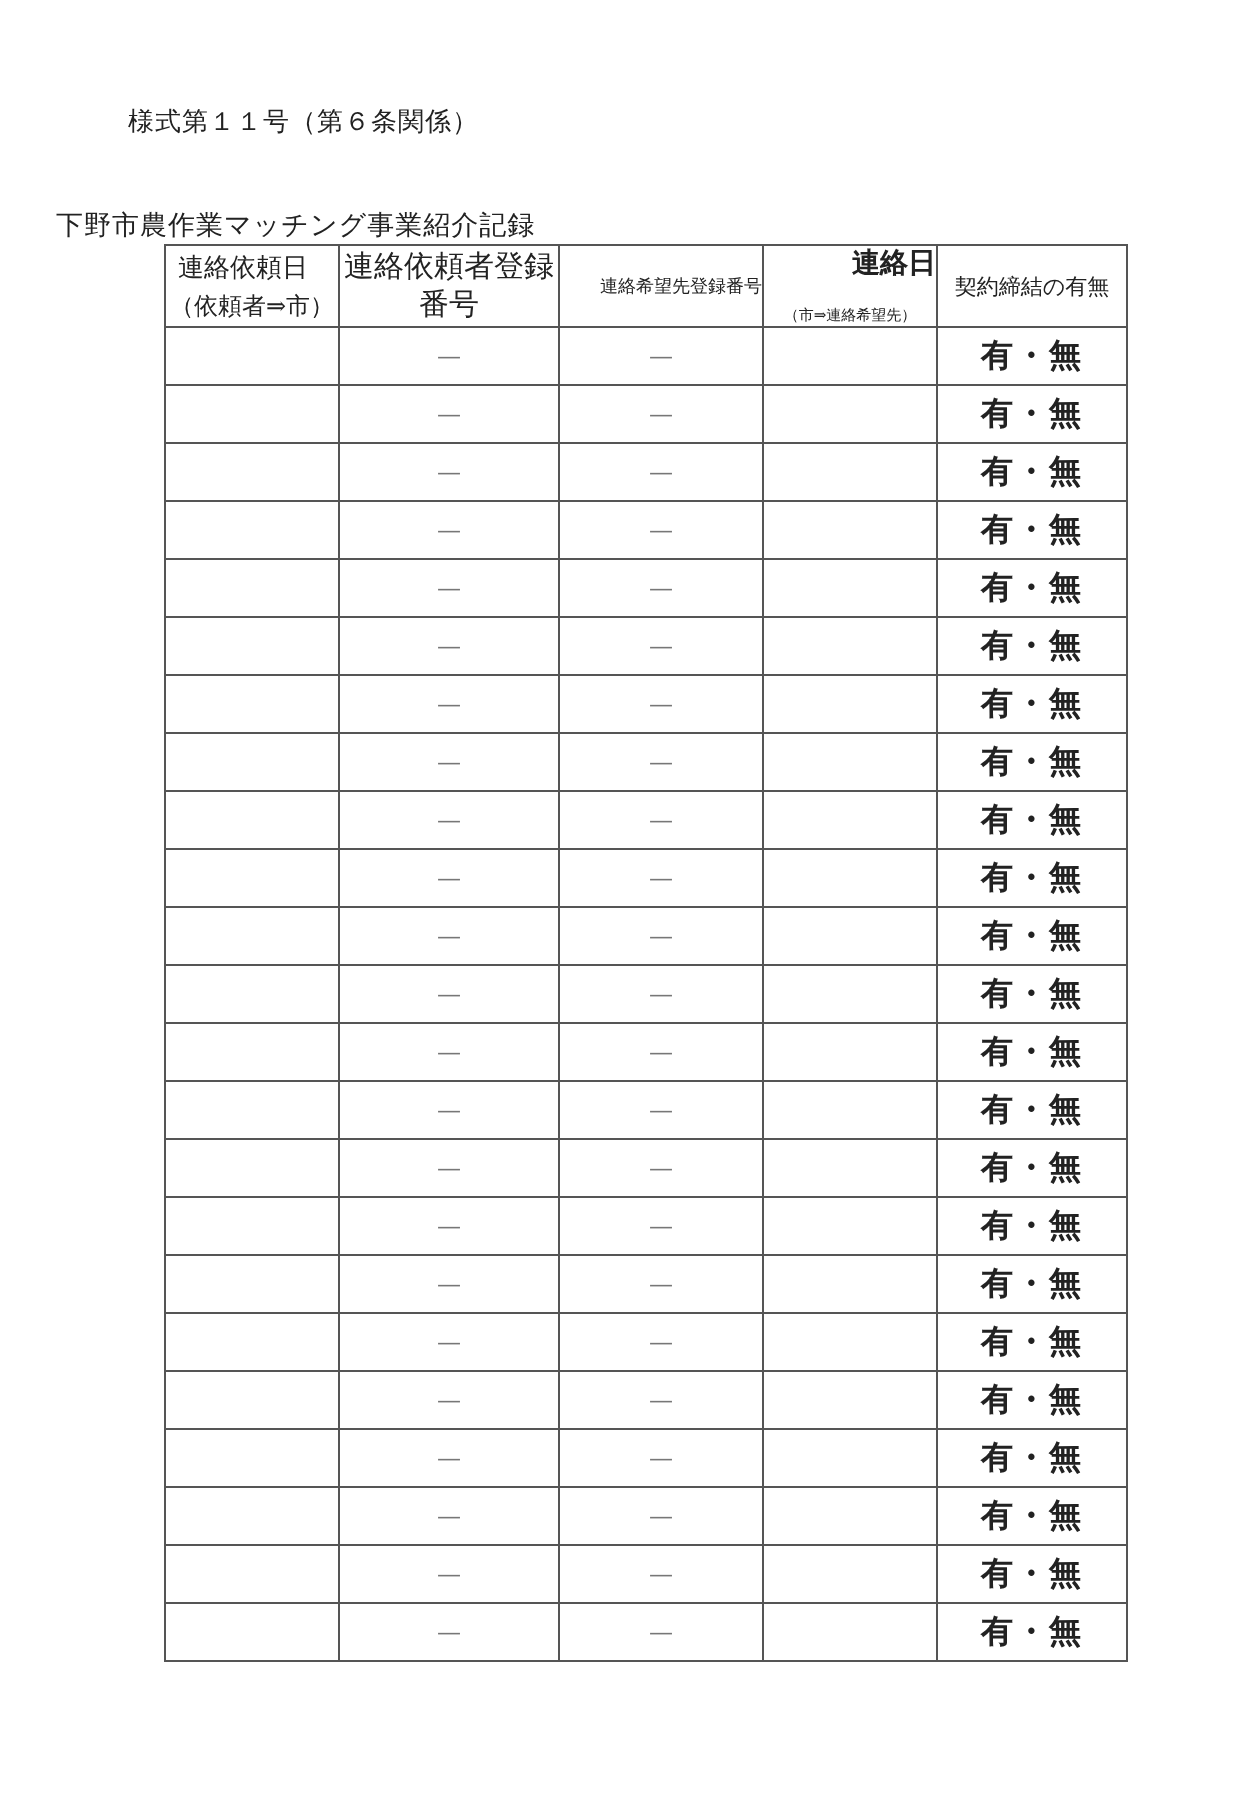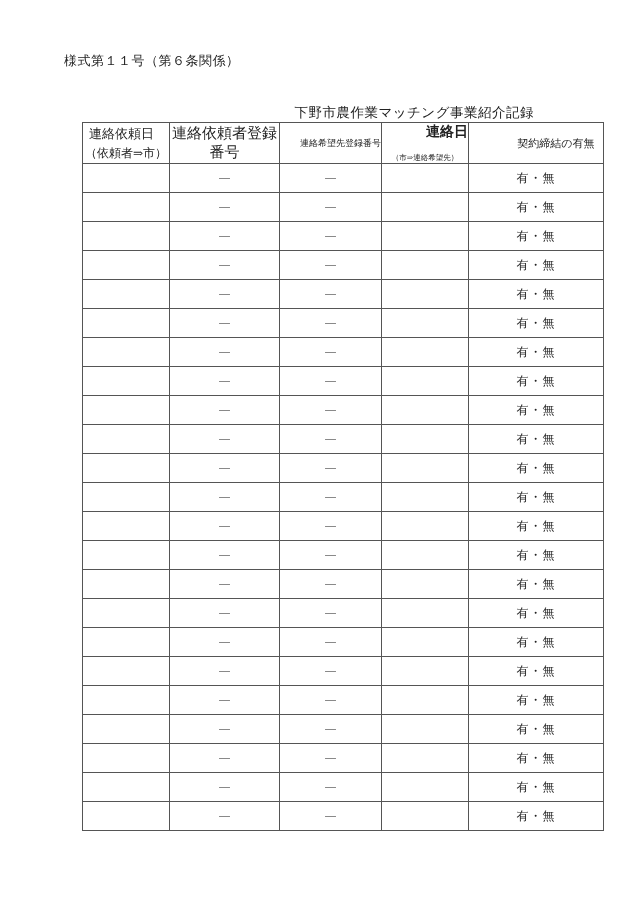--- a/index.html
+++ b/index.html
@@ -1,33 +1,33 @@
 <!DOCTYPE html>
 <html><head>
 <meta charset="utf-8">
 <style>
   html, body { margin: 0; padding: 0; }
   body { width: 630px; height: 903px; background: #ffffff; position: relative; overflow: hidden;
          font-family: "DejaVu Serif", "Liberation Serif", serif; color: #222; }
   .form-no { position: absolute; left: 64px; top: 52px; font-size: 13px; letter-spacing: 0.5px; }
-  .title { position: absolute; left: 0; width: 534px; top: 104px; text-align: right; font-size: 13.5px; letter-spacing: 0.5px; }
+  .title { position: absolute; left: 0; width: 534px; top: 104px; text-align: left; font-size: 13.5px; letter-spacing: 0.5px; padding-left: 28px; }
   table { position: absolute; left: 82px; top: 122px; border-collapse: collapse; table-layout: fixed; }
   td, th { border: 1px solid #555; padding: 0; font-weight: normal; text-align: center; vertical-align: middle; }
   th { height: 40px; }
   td { height: 28px; }
-  .c1 { width: 86px; } .c2 { width: 109px; } .c3 { width: 101px; } .c4 { width: 86px; } .c5 { width: 94px; padding-left: 40px; }
+  .c1 { width: 86px; } .c2 { width: 109px; } .c3 { width: 101px; } .c4 { width: 86px; } .c5 { width: 94px; }
   .h1a { font-size: 13px; text-align: left; padding-left: 6px; display: block; }
   .h1b { font-size: 12px; display: block; margin-top: 2px; }
   .hsm { font-size: 15px; }
   .hsm2 { font-size: 9px; text-align: right; }
   .h4a { font-size: 14px; display: block; text-align: right; padding-left: 6px; font-weight: bold; }
   .h4b { font-size: 7.5px; display: block; margin-top: 12px; }
   .h5 { font-size: 11px; }
   .dash { color: #777; font-size: 12px; }
-  .yesno { font-size: 12px; letter-spacing: 1px; }
+  .yesno { font-size: 16px; letter-spacing: 1px; font-weight: bold; }
 </style>
 </head>
 <body>
 
 <div class="form-no">様式第１１号（第６条関係）</div>
 <div class="title">下野市農作業マッチング事業紹介記録</div>
 
 <table>
   <thead>
     <tr>

